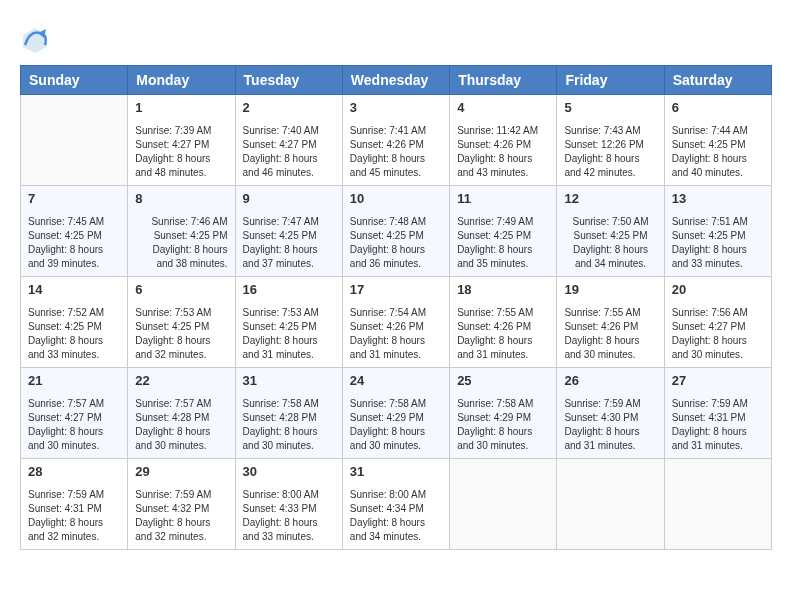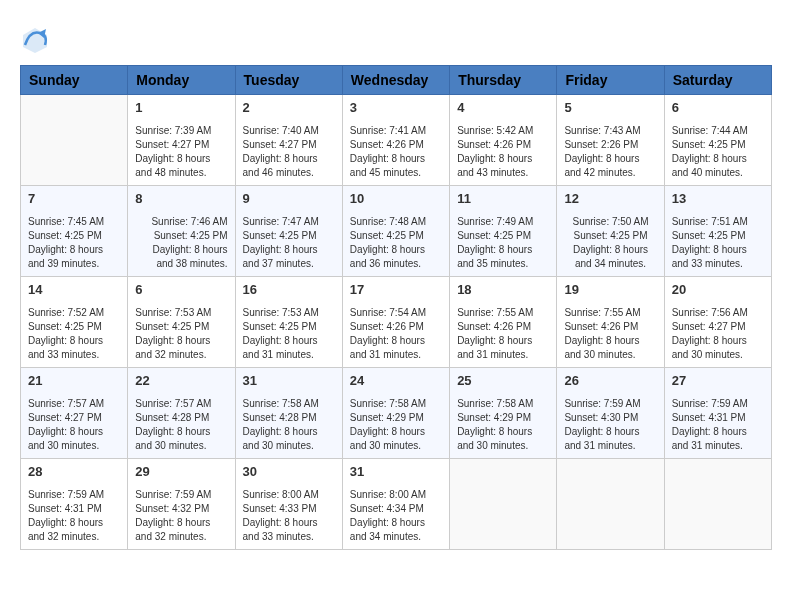--- a/index.html
+++ b/index.html
@@ -53,21 +53,21 @@
       font-size: 16px;
       color: #555;
     }
     .calendar {
       width: 100%;
       border-collapse: collapse;
       border: 1px solid #ccc;
     }
     .calendar th {
       background-color: #4a7fc1;
-      color: #000000;
+      color: #ffffff;
       text-align: left;
       padding: 6px 8px;
       font-size: 14px;
       border: 1px solid #3a6aaa;
     }
     .calendar td {
       vertical-align: top;
       padding: 5px 7px;
       border: 1px solid #ccc;
       font-size: 11px;
@@ -152,29 +152,29 @@
         </td>
         <td>
           <span class="day-number">3</span>
           <div class="day-info" style="white-space: pre-line;">Sunrise: 7:41 AM
 Sunset: 4:26 PM
 Daylight: 8 hours
 and 45 minutes.</div>
         </td>
         <td>
           <span class="day-number">4</span>
-          <div class="day-info" style="white-space: pre-line;">Sunrise: 5:42 AM
+          <div class="day-info" style="white-space: pre-line;">Sunrise: 11:42 AM
 Sunset: 4:26 PM
 Daylight: 8 hours
 and 43 minutes.</div>
         </td>
         <td>
           <span class="day-number">5</span>
           <div class="day-info" style="white-space: pre-line;">Sunrise: 7:43 AM
-Sunset: 2:26 PM
+Sunset: 12:26 PM
 Daylight: 8 hours
 and 42 minutes.</div>
         </td>
         <td>
           <span class="day-number">6</span>
           <div class="day-info" style="white-space: pre-line;">Sunrise: 7:44 AM
 Sunset: 4:25 PM
 Daylight: 8 hours
 and 40 minutes.</div>
         </td>

